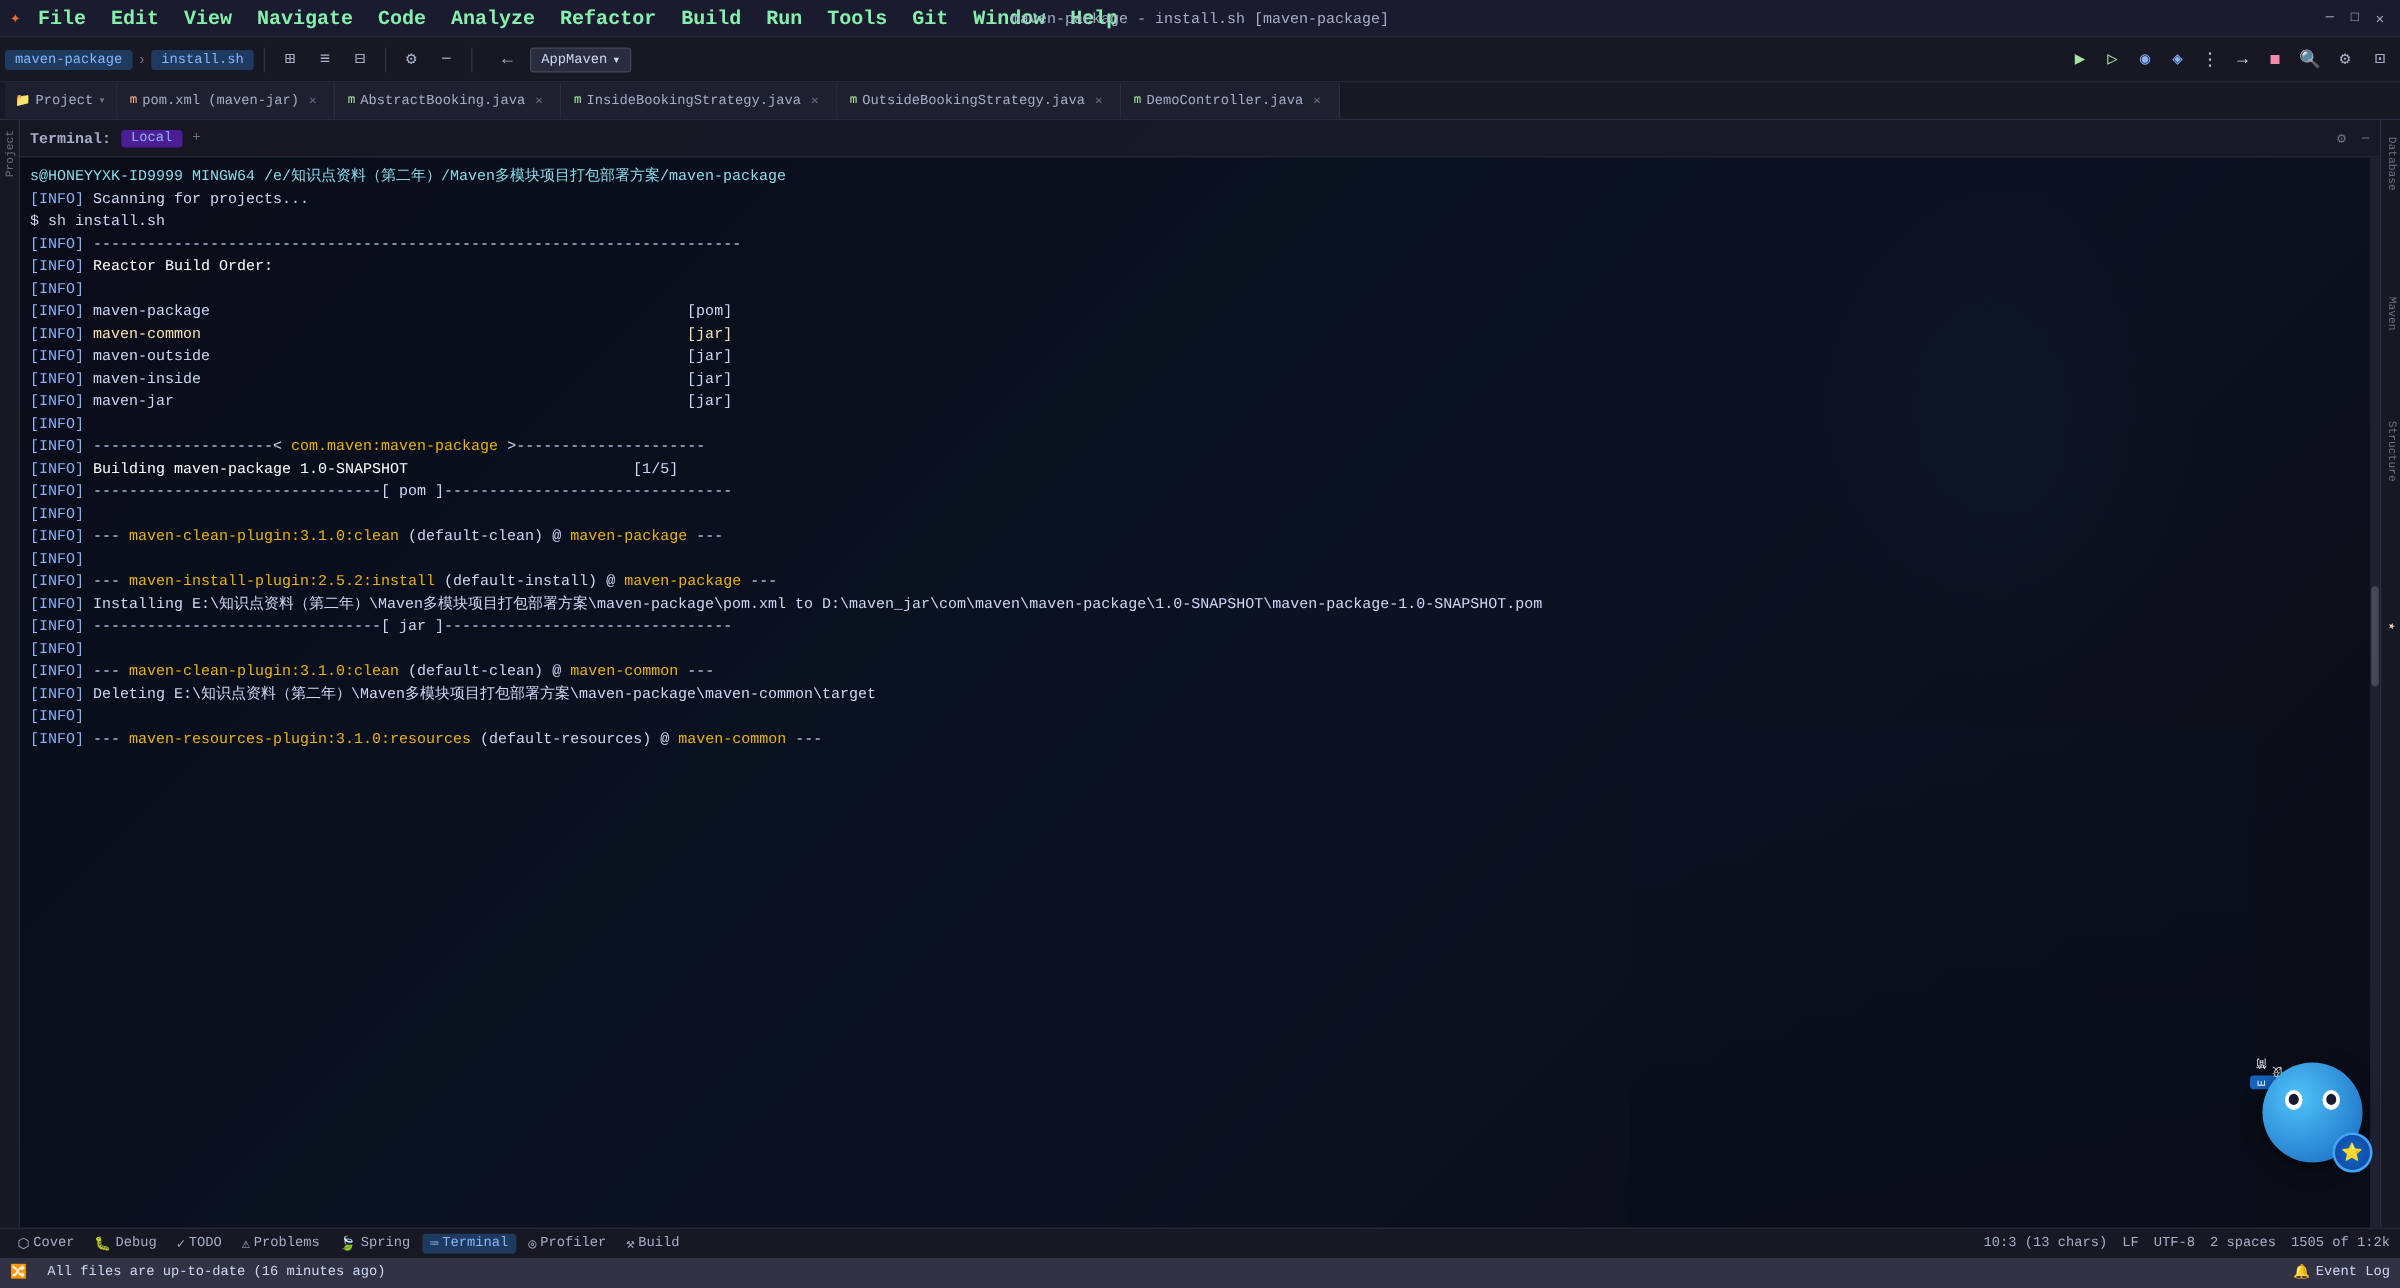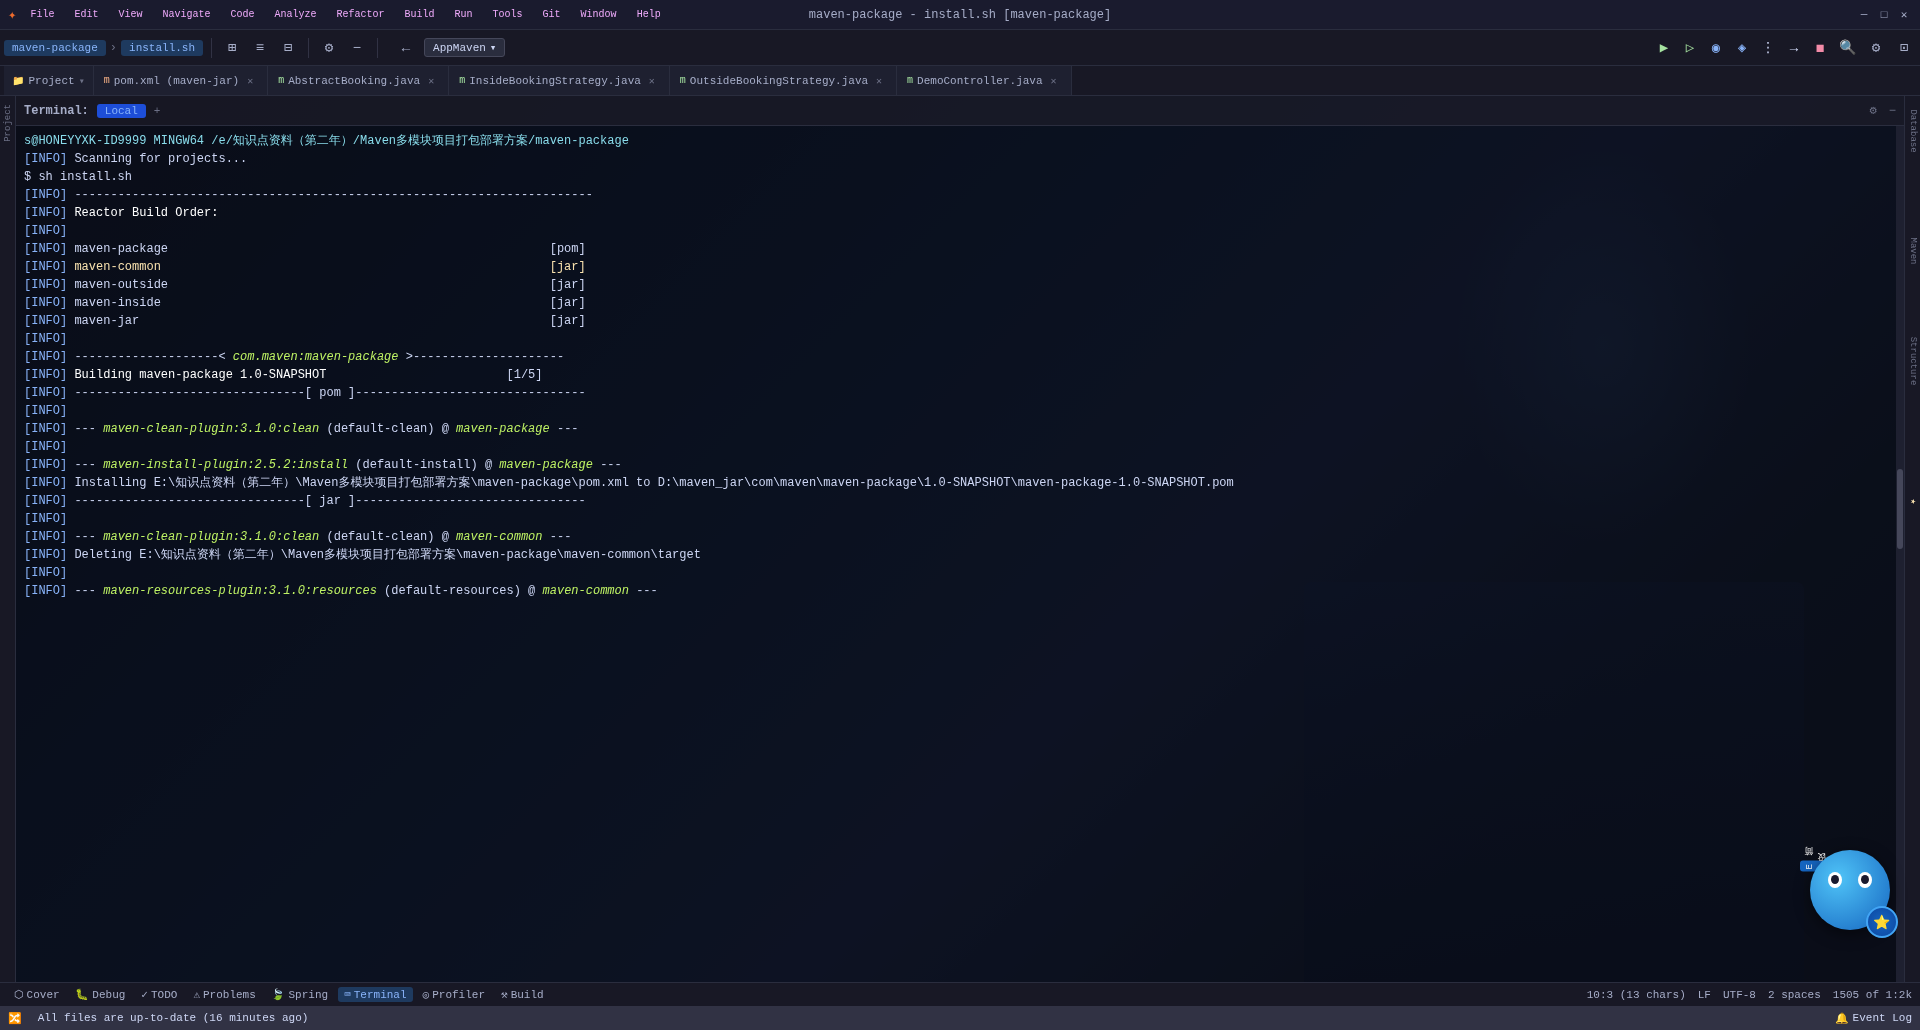--- a/index.html
+++ b/index.html
@@ -25,24 +25,25 @@
       border-bottom: 1px solid #2a2d3e;
       position: relative;
       z-index: 10;
     }
     #title-bar-left {
       display: flex;
       align-items: center;
       gap: 8px;
     }
     .menu-item {
-      font-size: 10px;
-      color: #f0abfc;
+      font-size: 16px;
+      color: #86efac;
       padding: 2px 6px;
       cursor: pointer;
+      font-weight: bold;
     }
     #title-center {
       position: absolute;
       left: 50%;
       transform: translateX(-50%);
       font-size: 12px;
       color: #a6adc8;
     }
     #window-controls {
       display: flex;
@@ -221,21 +222,21 @@
       border-bottom: 1px solid #2a2d3e;
     }
     #terminal-label {
       font-size: 12px;
       color: #a6adc8;
       font-weight: bold;
     }
     #terminal-local-tab {
       font-size: 11px;
       color: #89b4fa;
-      background: #1d4ed8;
+      background: #4c1d95;
       padding: 1px 8px;
       border-radius: 3px;
       cursor: pointer;
     }
     .terminal-header-icon {
       margin-left: auto;
       color: #6c7086;
       cursor: pointer;
       font-size: 12px;
     }
@@ -251,21 +252,21 @@
       overflow: hidden;
       height: calc(100% - 30px);
       background: rgba(10, 12, 24, 0.75);
     }
     .t-line { white-space: pre; }
     .c-white { color: #cdd6f4; }
     .c-cyan { color: #89dceb; }
     .c-yellow { color: #f9e2af; }
     .c-bright { color: #ffffff; }
     .c-info { color: #89b4fa; }
-    .c-teal { color: #bef264; font-style: italic; }
+    .c-teal { color: #eab308; }
 
     
     #right-sidebar {
       width: 16px;
       background: #181825;
       border-left: 1px solid #2a2d3e;
       flex-shrink: 0;
       position: relative;
     }
 

